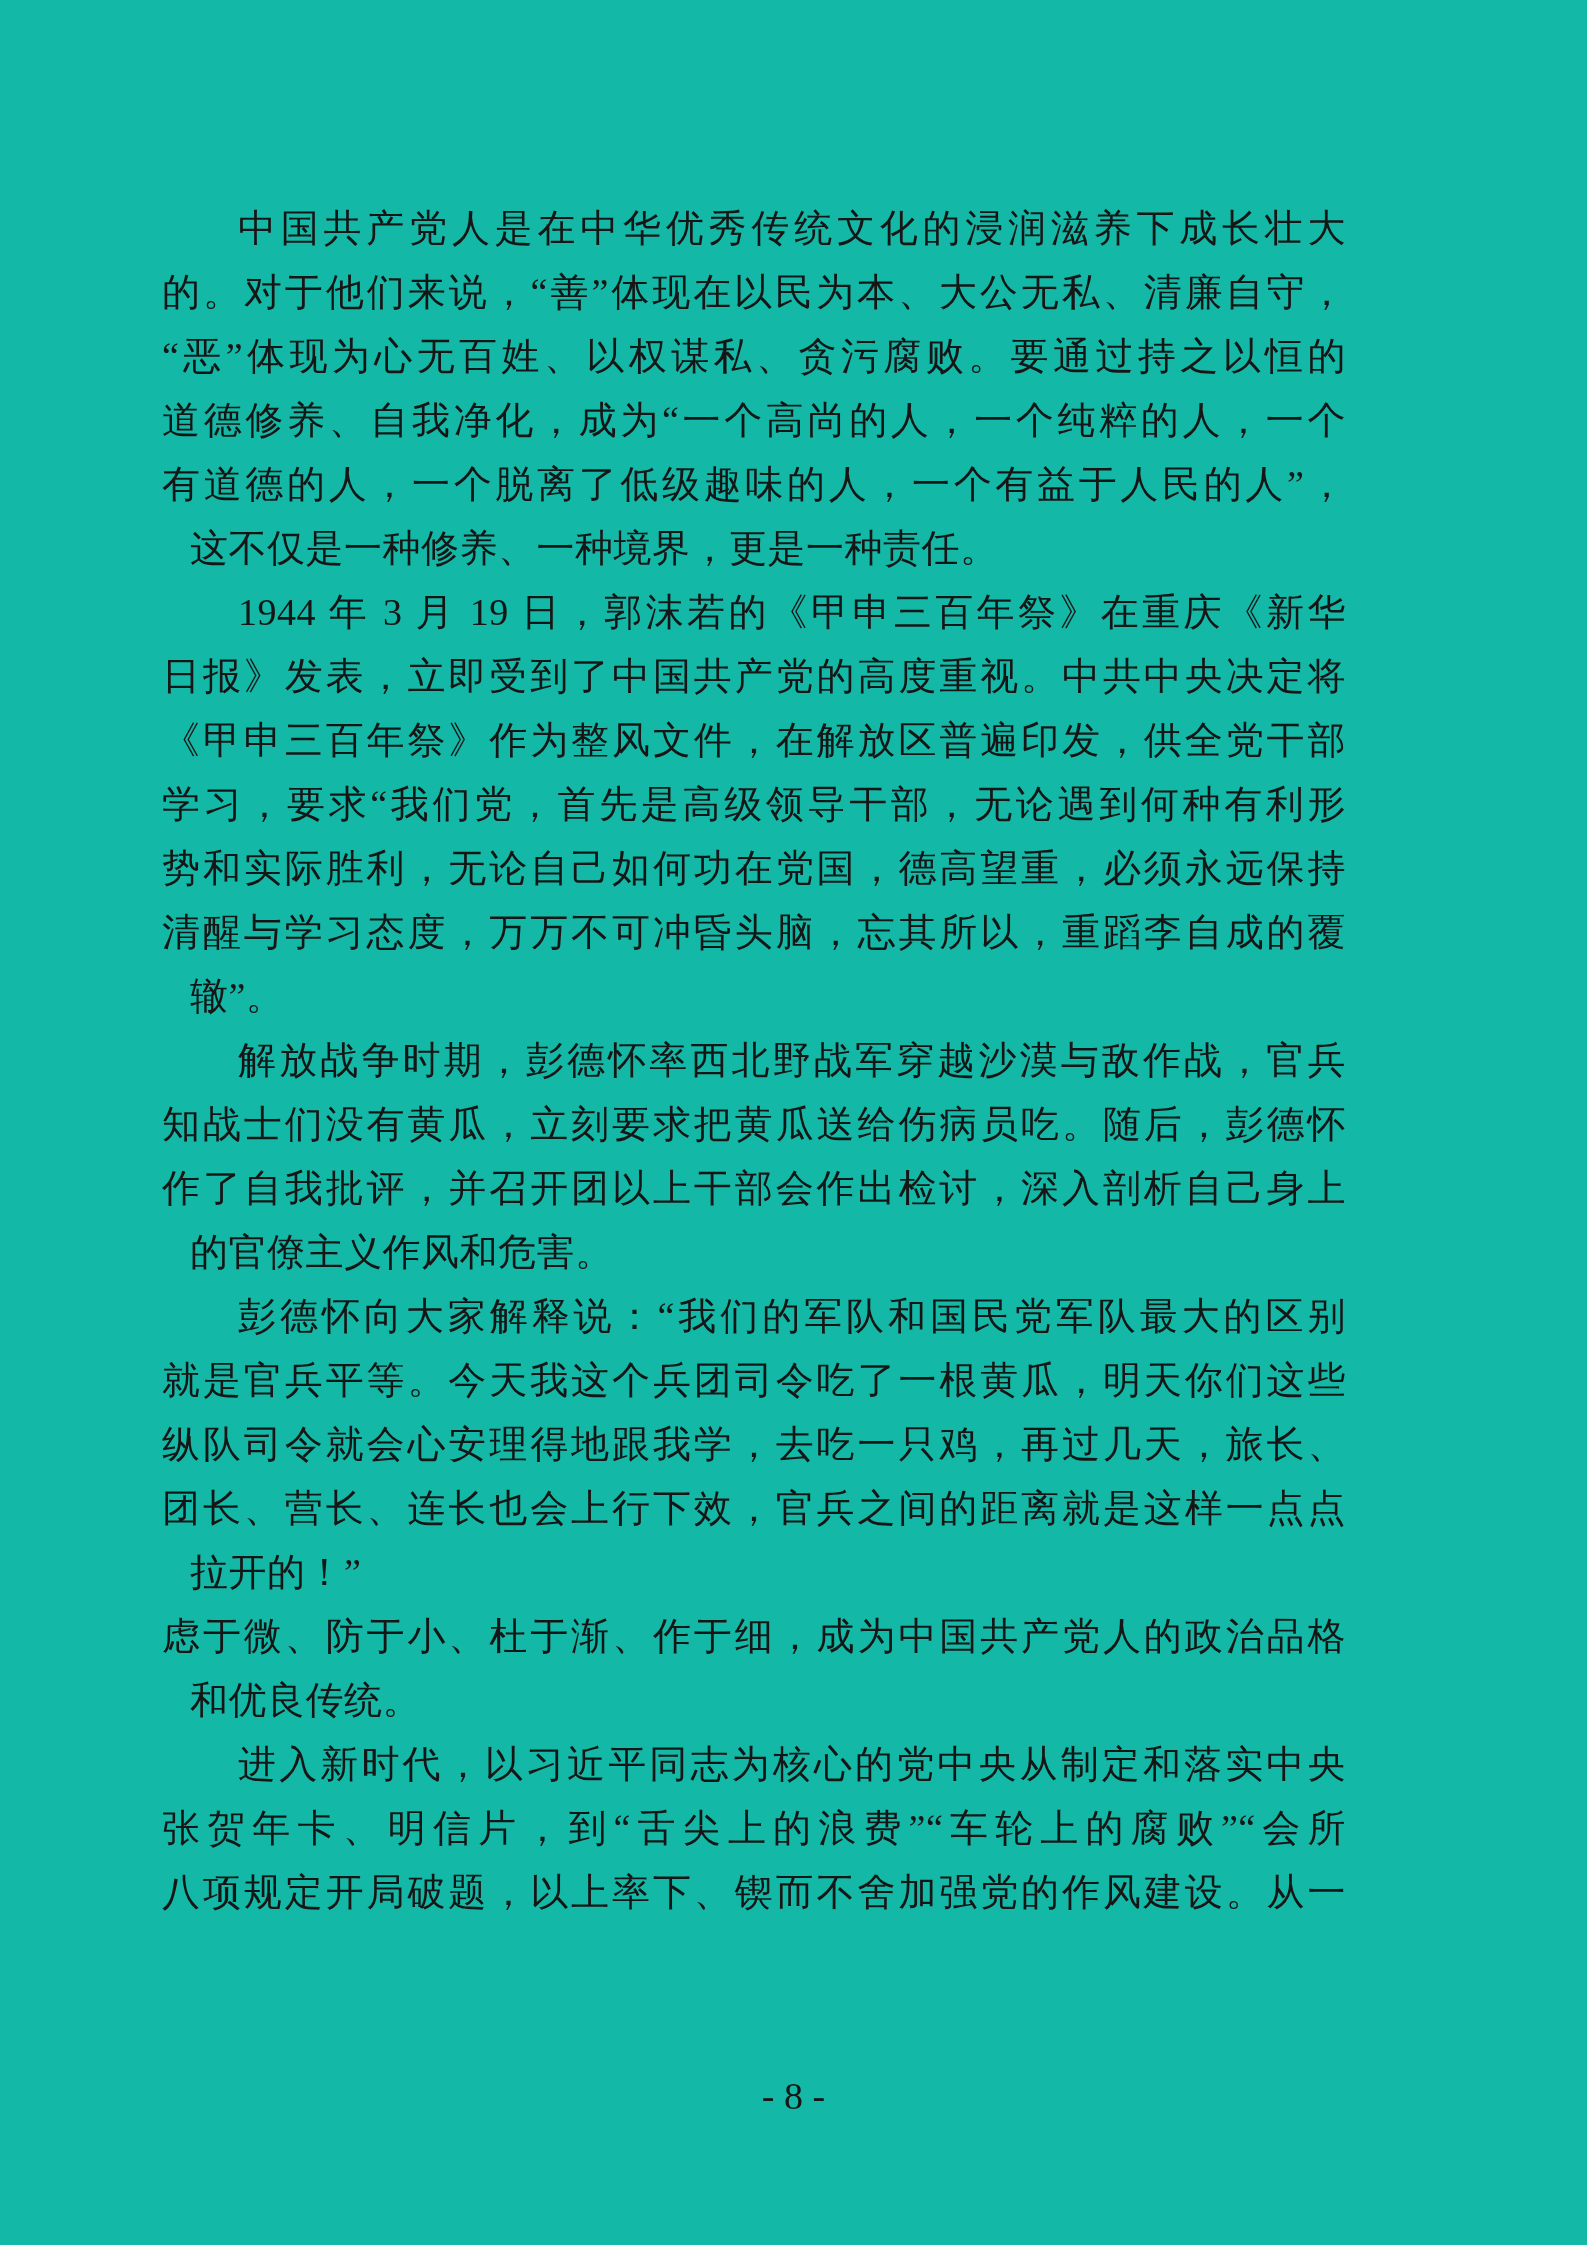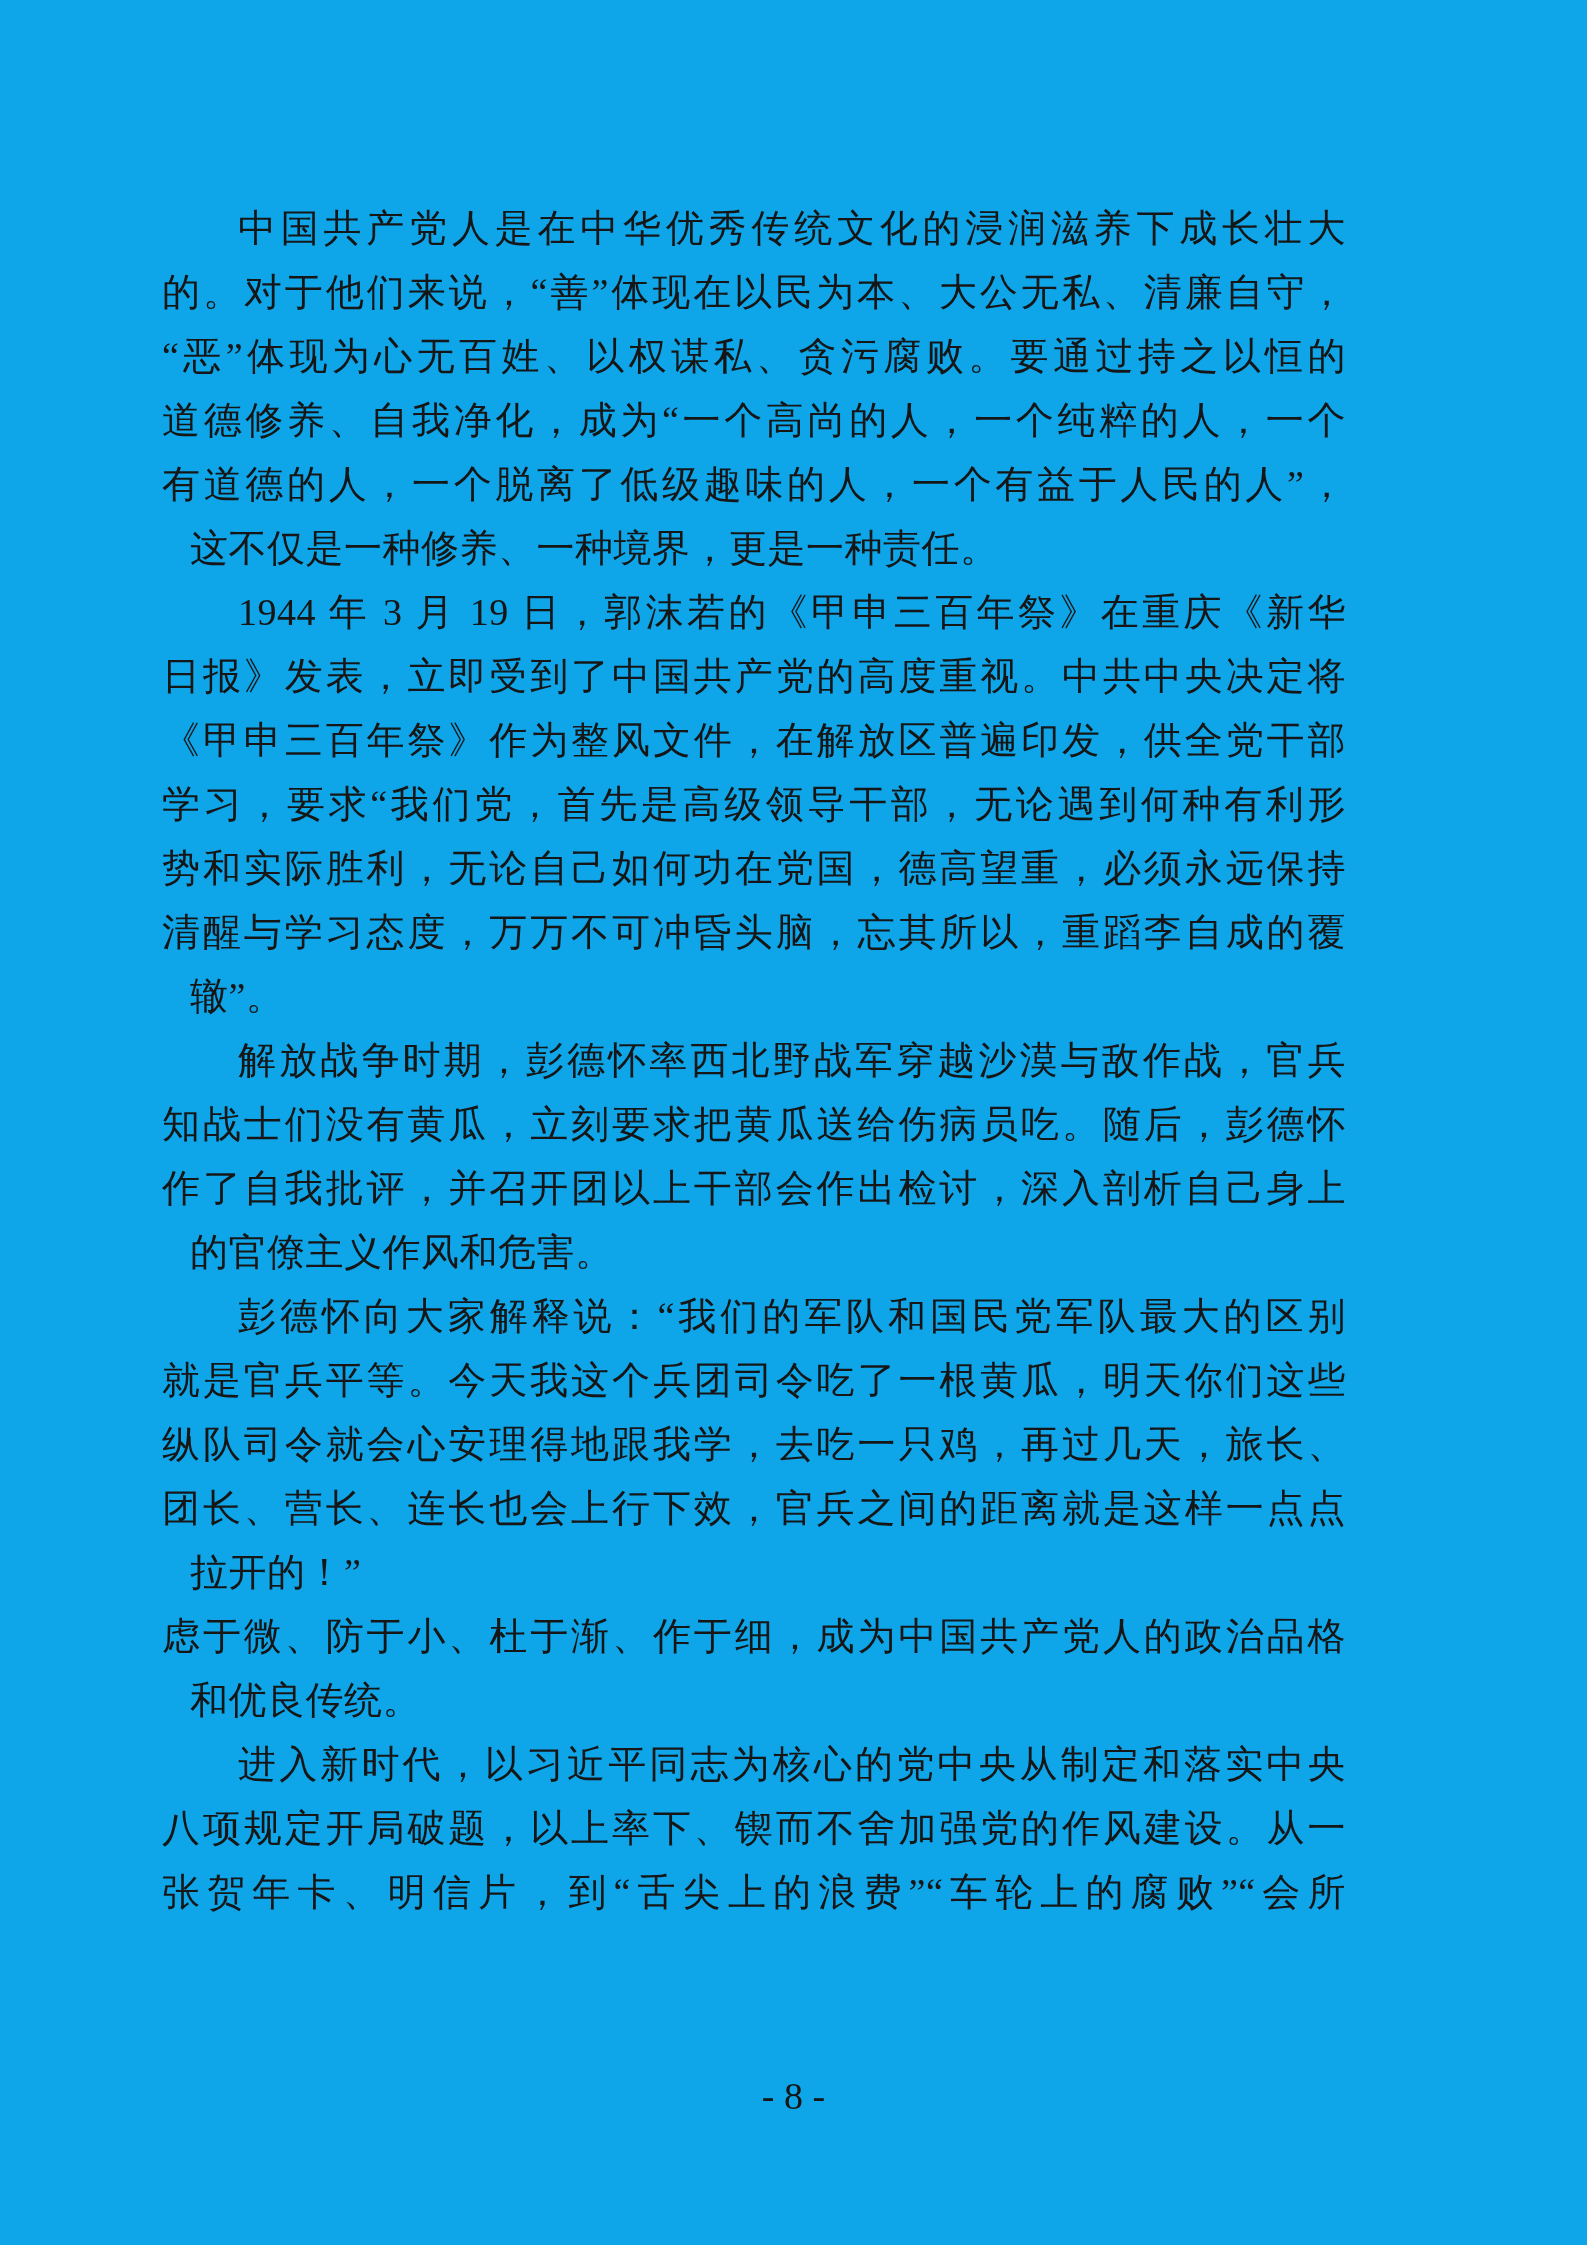--- a/index.html
+++ b/index.html
@@ -4,21 +4,21 @@
 <style>
   html, body {
     margin: 0;
     padding: 0;
     background: #ffffff;
   }
   .page {
     position: relative;
     width: 1587px;
     height: 2245px;
-    background: #0ea5e9;
+    background: #14b8a6;
     font-family: "Liberation Serif", "DejaVu Serif", serif;
     color: #161616;
     overflow: hidden;
   }
   .text-column {
     position: absolute;
     left: 162px;
     top: 196px;
     width: 1184px;
   }
@@ -92,22 +92,22 @@
       <div class="line plast">拉开的！”</div>
     </div>
 
     <div class="para">
       <div class="line">虑于微、防于小、杜于渐、作于细，成为中国共产党人的政治品格</div>
       <div class="line plast">和优良传统。</div>
     </div>
 
     <div class="para">
       <div class="line first">进入新时代，以习近平同志为核心的党中央从制定和落实中央</div>
+      <div class="line">张贺年卡、明信片，到“舌尖上的浪费”“车轮上的腐败”“会所</div>
       <div class="line">八项规定开局破题，以上率下、锲而不舍加强党的作风建设。从一</div>
-      <div class="line">张贺年卡、明信片，到“舌尖上的浪费”“车轮上的腐败”“会所</div>
     </div>
 
   </div>
 
   <div class="footer">
     <span>- 8 -</span>
   </div>
 </div>
 
 </body></html>

